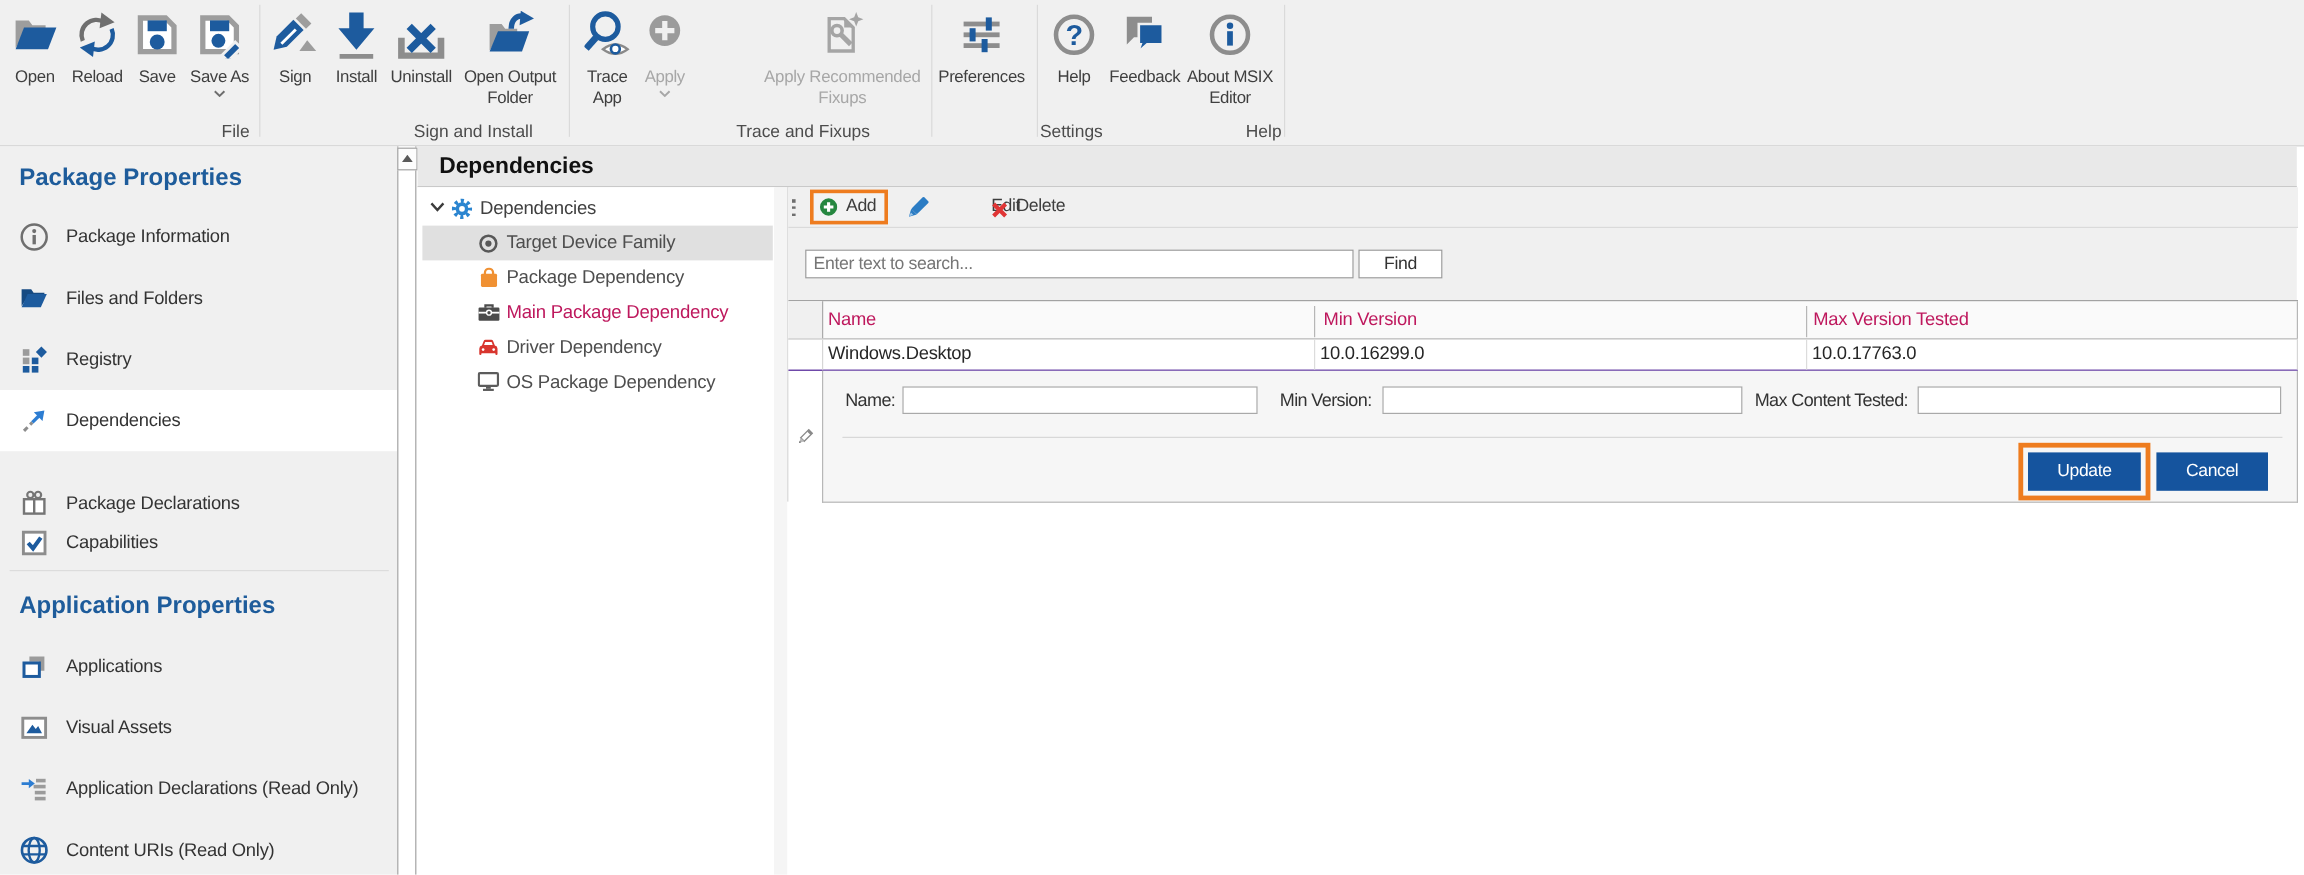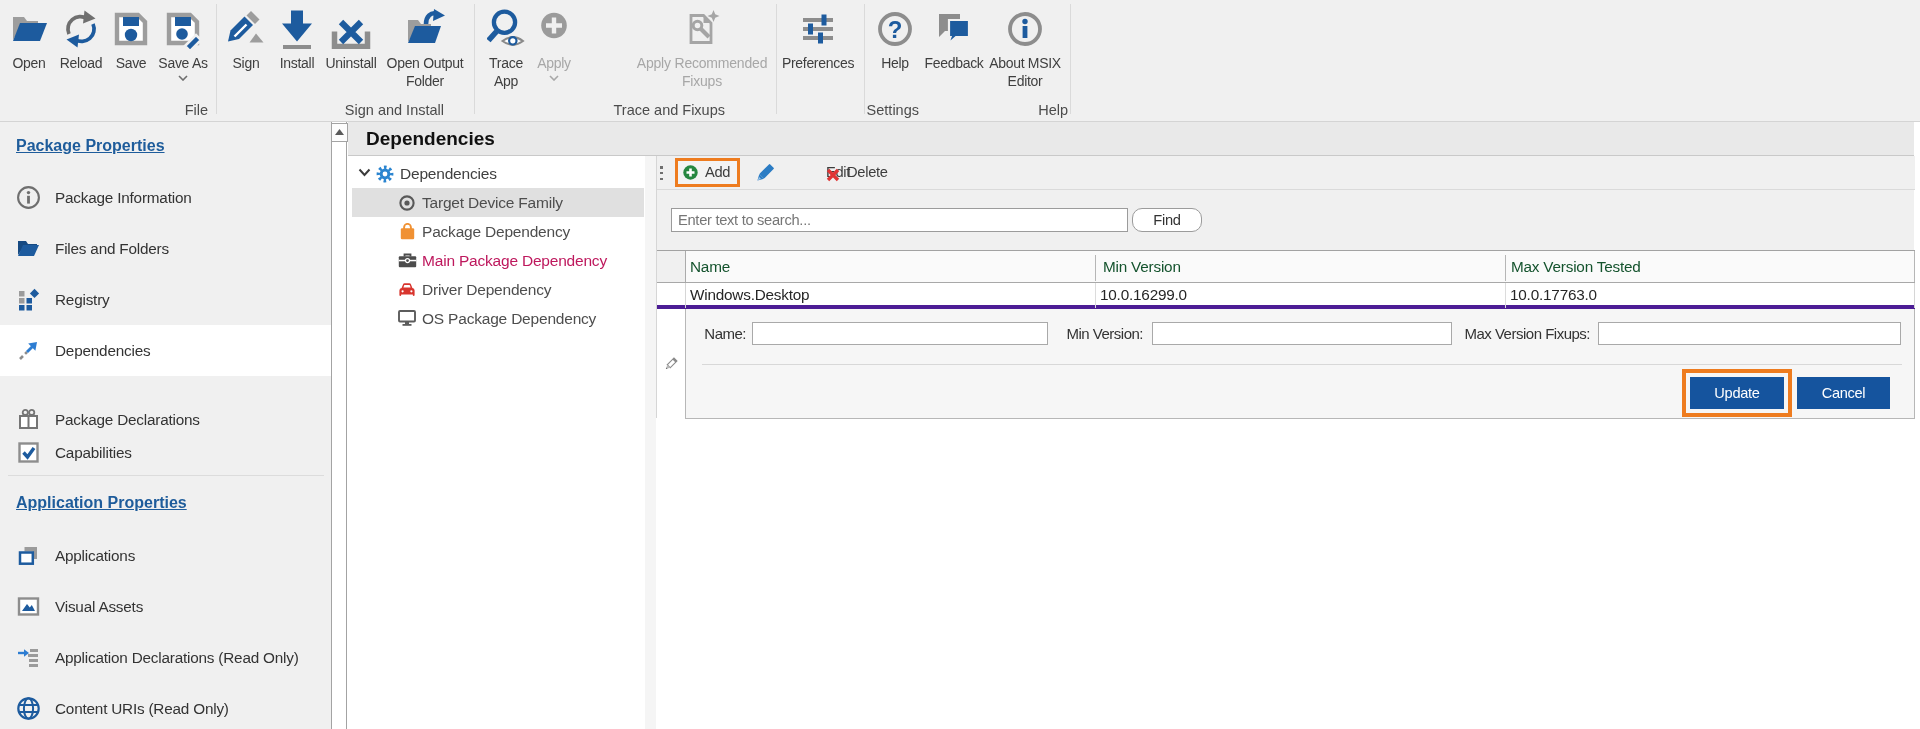--- a/index.html
+++ b/index.html
@@ -17,22 +17,22 @@
 .rbtn .rlab { margin-top:6px; }
 .rbtn.gray { color:#a7a7a7; }
 .rsep { position:absolute; top:4px; height:110px; width:1px; background:#dadada; }
 .rgrp { position:absolute; top:102px; width:200px; text-align:right;
   font-size:14.5px; color:#4c4c4c; }
 .chev { display:block; margin:2px auto 0; width:10px; height:6px; }
 
 
 #sidebar { position:absolute; left:0; top:122px; width:331px; height:607px;
   background:#f0f0f0; }
-.shead { position:absolute; left:16px; font-size:16px; font-weight:bold;
-  color:#1e5c9b;text-decoration:underline; }
+.shead { position:absolute; left:16px; font-size:20px; font-weight:bold;
+  color:#1e5c9b; }
 .sitem { position:absolute; left:0; width:331px; height:51px; }
 .sitem .sic { position:absolute; left:16px; top:13px; width:25px; height:25px; }
 .sitem .stx { position:absolute; left:55px; top:0; height:51px; line-height:51px;
   font-size:15.3px; color:#333; letter-spacing:-0.2px; }
 .sitem.sel { background:#fff; }
 .ssep { position:absolute; left:8px; width:316px; height:1px; background:#dcdcdc; }
 
 
 #sbar { position:absolute; left:331px; top:122px; width:16px; height:607px;
   background:#fff; border-left:1px solid #a3a3a3; border-right:1px solid #a3a3a3; }
@@ -60,21 +60,21 @@
 #toolbar { position:absolute; left:657px; top:156px; width:1258px; height:34px;
   background:#f0f0f0; border-bottom:1px solid #dadada; }
 #searcharea { position:absolute; left:657px; top:190px; width:1257px; height:60px;
   background:#f0f0f0; }
 .inp { position:absolute; background:#fff; border:1px solid #9b9b9b; }
 #addbox { position:absolute; left:675px; top:158px; width:65px; height:29px;
   border:3px solid #ee7c1f; background:#f3f3f3; }
 .tbbtn { position:absolute; top:156px; height:33px; line-height:33px;
   font-size:14.7px; color:#3d3d3d; letter-spacing:-0.3px; }
 .hdr { position:absolute; top:250px; height:33px; background:#fafafa;
-  font-size:15.3px; color:#14532d; line-height:31px; letter-spacing:-0.2px; }
+  font-size:15.3px; color:#be185d; line-height:31px; letter-spacing:-0.2px; }
 .cell { position:absolute; top:283px; height:26px; background:#fff;
   font-size:15.3px; color:#262626; line-height:24px; letter-spacing:-0.2px; }
 
 
 #form { position:absolute; left:685px; top:309px; width:1230px; height:110px;
   background:#f6f6f6; border-left:1px solid #b7b7b7; border-bottom:1px solid #b7b7b7;
   border-right:1px solid #b7b7b7; }
 .flab { position:absolute; top:322px; height:23px; line-height:23px;
   font-size:15px; color:#333; text-align:right; letter-spacing:-0.5px; }
 .finp { position:absolute; top:322px; height:23px; background:#fff;
@@ -434,32 +434,32 @@
         <polygon points="10.2,17.8 12.8,17.8 11.5,21.3" fill="#9fc6e8"></polygon>
       </g>
     </svg>
   <div class="tbbtn" style="left:778px;margin-left:48px;">Edit</div>
   <svg class="abs" style="left:826px;top:168px;" width="14" height="14" viewBox="0 0 14 14">
       <path d="M2 2 L12 12 M12 2 L2 12" stroke="#e03535" stroke-width="3.4"></path>
     </svg>
   <div class="tbbtn" style="left:847px;">Delete</div>
   <div id="searcharea"></div>
   <div class="inp" style="left:671px;top:208px;width:457px;height:24px;font-size:14.7px;color:#767676;line-height:22px;padding-left:6px;letter-spacing:-0.3px;">Enter text to search...</div>
-  <div class="inp" style="left:1132px;top:208px;width:70px;height:24px;font-size:14.7px;color:#333;line-height:22px;text-align:center;letter-spacing:-0.3px;border-radius:10px;">Find</div>
+  <div class="inp" style="left:1132px;top:208px;width:70px;height:24px;font-size:14.7px;color:#333;line-height:22px;text-align:center;letter-spacing:-0.3px;">Find</div>
 
   <div class="hdr" style="left:657px;width:1258px;border-top:1px solid #a2a2a2;border-bottom:1px solid #a8a8a8;">
     <div class="abs" style="left:0;top:0;width:29px;height:31px;background:#f0f0f0;border-right:1px solid #ababab;"></div>
     <div class="abs" style="left:33px;top:0;">Name</div>
     <div class="abs" style="left:446px;top:0;">Min Version</div>
     <div class="abs" style="left:854px;top:0;">Max Version Tested</div>
     <div class="abs" style="left:438px;top:4px;width:1px;height:26px;background:#b6b6b6;"></div>
     <div class="abs" style="left:848px;top:4px;width:1px;height:26px;background:#b6b6b6;"></div>
     <div class="abs" style="left:1257px;top:0;width:1px;height:31px;background:#b6b6b6;"></div>
   </div>
-  <div class="cell" style="left:657px;width:1258px;border-bottom:4px solid #4c1d95;">
+  <div class="cell" style="left:657px;width:1258px;border-bottom:1px solid #4c1d95;">
     <div class="abs" style="left:28px;top:0;width:1px;height:25px;background:#d6d6d6;"></div>
     <div class="abs" style="left:33px;top:0;">Windows.Desktop</div>
     <div class="abs" style="left:443px;top:0;">10.0.16299.0</div>
     <div class="abs" style="left:853px;top:0;">10.0.17763.0</div>
     <div class="abs" style="left:438px;top:0;width:1px;height:25px;background:#dcdcdc;"></div>
     <div class="abs" style="left:848px;top:0;width:1px;height:25px;background:#dcdcdc;"></div>
     <div class="abs" style="left:1257px;top:0;width:1px;height:25px;background:#d6d6d6;"></div>
   </div>
   <div id="form"></div>
   <svg class="abs" style="left:663px;top:357px;" width="15" height="15" viewBox="0 0 15 15">
@@ -467,19 +467,19 @@
         <rect x="5.4" y="0.5" width="4.2" height="9.5" fill="#fff" stroke="#8a8a8a" stroke-width="1.1"></rect>
         <rect x="5.4" y="0.5" width="4.2" height="2" fill="#8a8a8a"></rect>
         <polygon points="5.4,10 9.6,10 7.5,14" fill="#b9b9b9"></polygon>
         <polygon points="6.7,12.5 8.3,12.5 7.5,14" fill="#555"></polygon>
       </g>
     </svg>
   <div class="flab" style="left:690px;width:56px;">Name:</div>
   <div class="finp" style="left:752px;width:296px;"></div>
   <div class="flab" style="left:1043px;width:100px;">Min Version:</div>
   <div class="finp" style="left:1152px;width:300px;"></div>
-  <div class="flab" style="left:1440px;width:150px;">Max Version Fixups:</div>
+  <div class="flab" style="left:1440px;width:150px;">Max Content Tested:</div>
   <div class="finp" style="left:1598px;width:303px;"></div>
   <div class="abs" style="left:702px;top:364px;width:1200px;height:1px;background:#d8d8d8;"></div>
   <div class="abs" style="left:1682px;top:369px;width:110px;height:48px;border:4px solid #ee7c1f;"></div>
   <div class="btn" style="left:1690px;width:94px;">Update</div>
   <div class="btn" style="left:1797px;width:93px;">Cancel</div>
 </div>
 
 </body></html>

